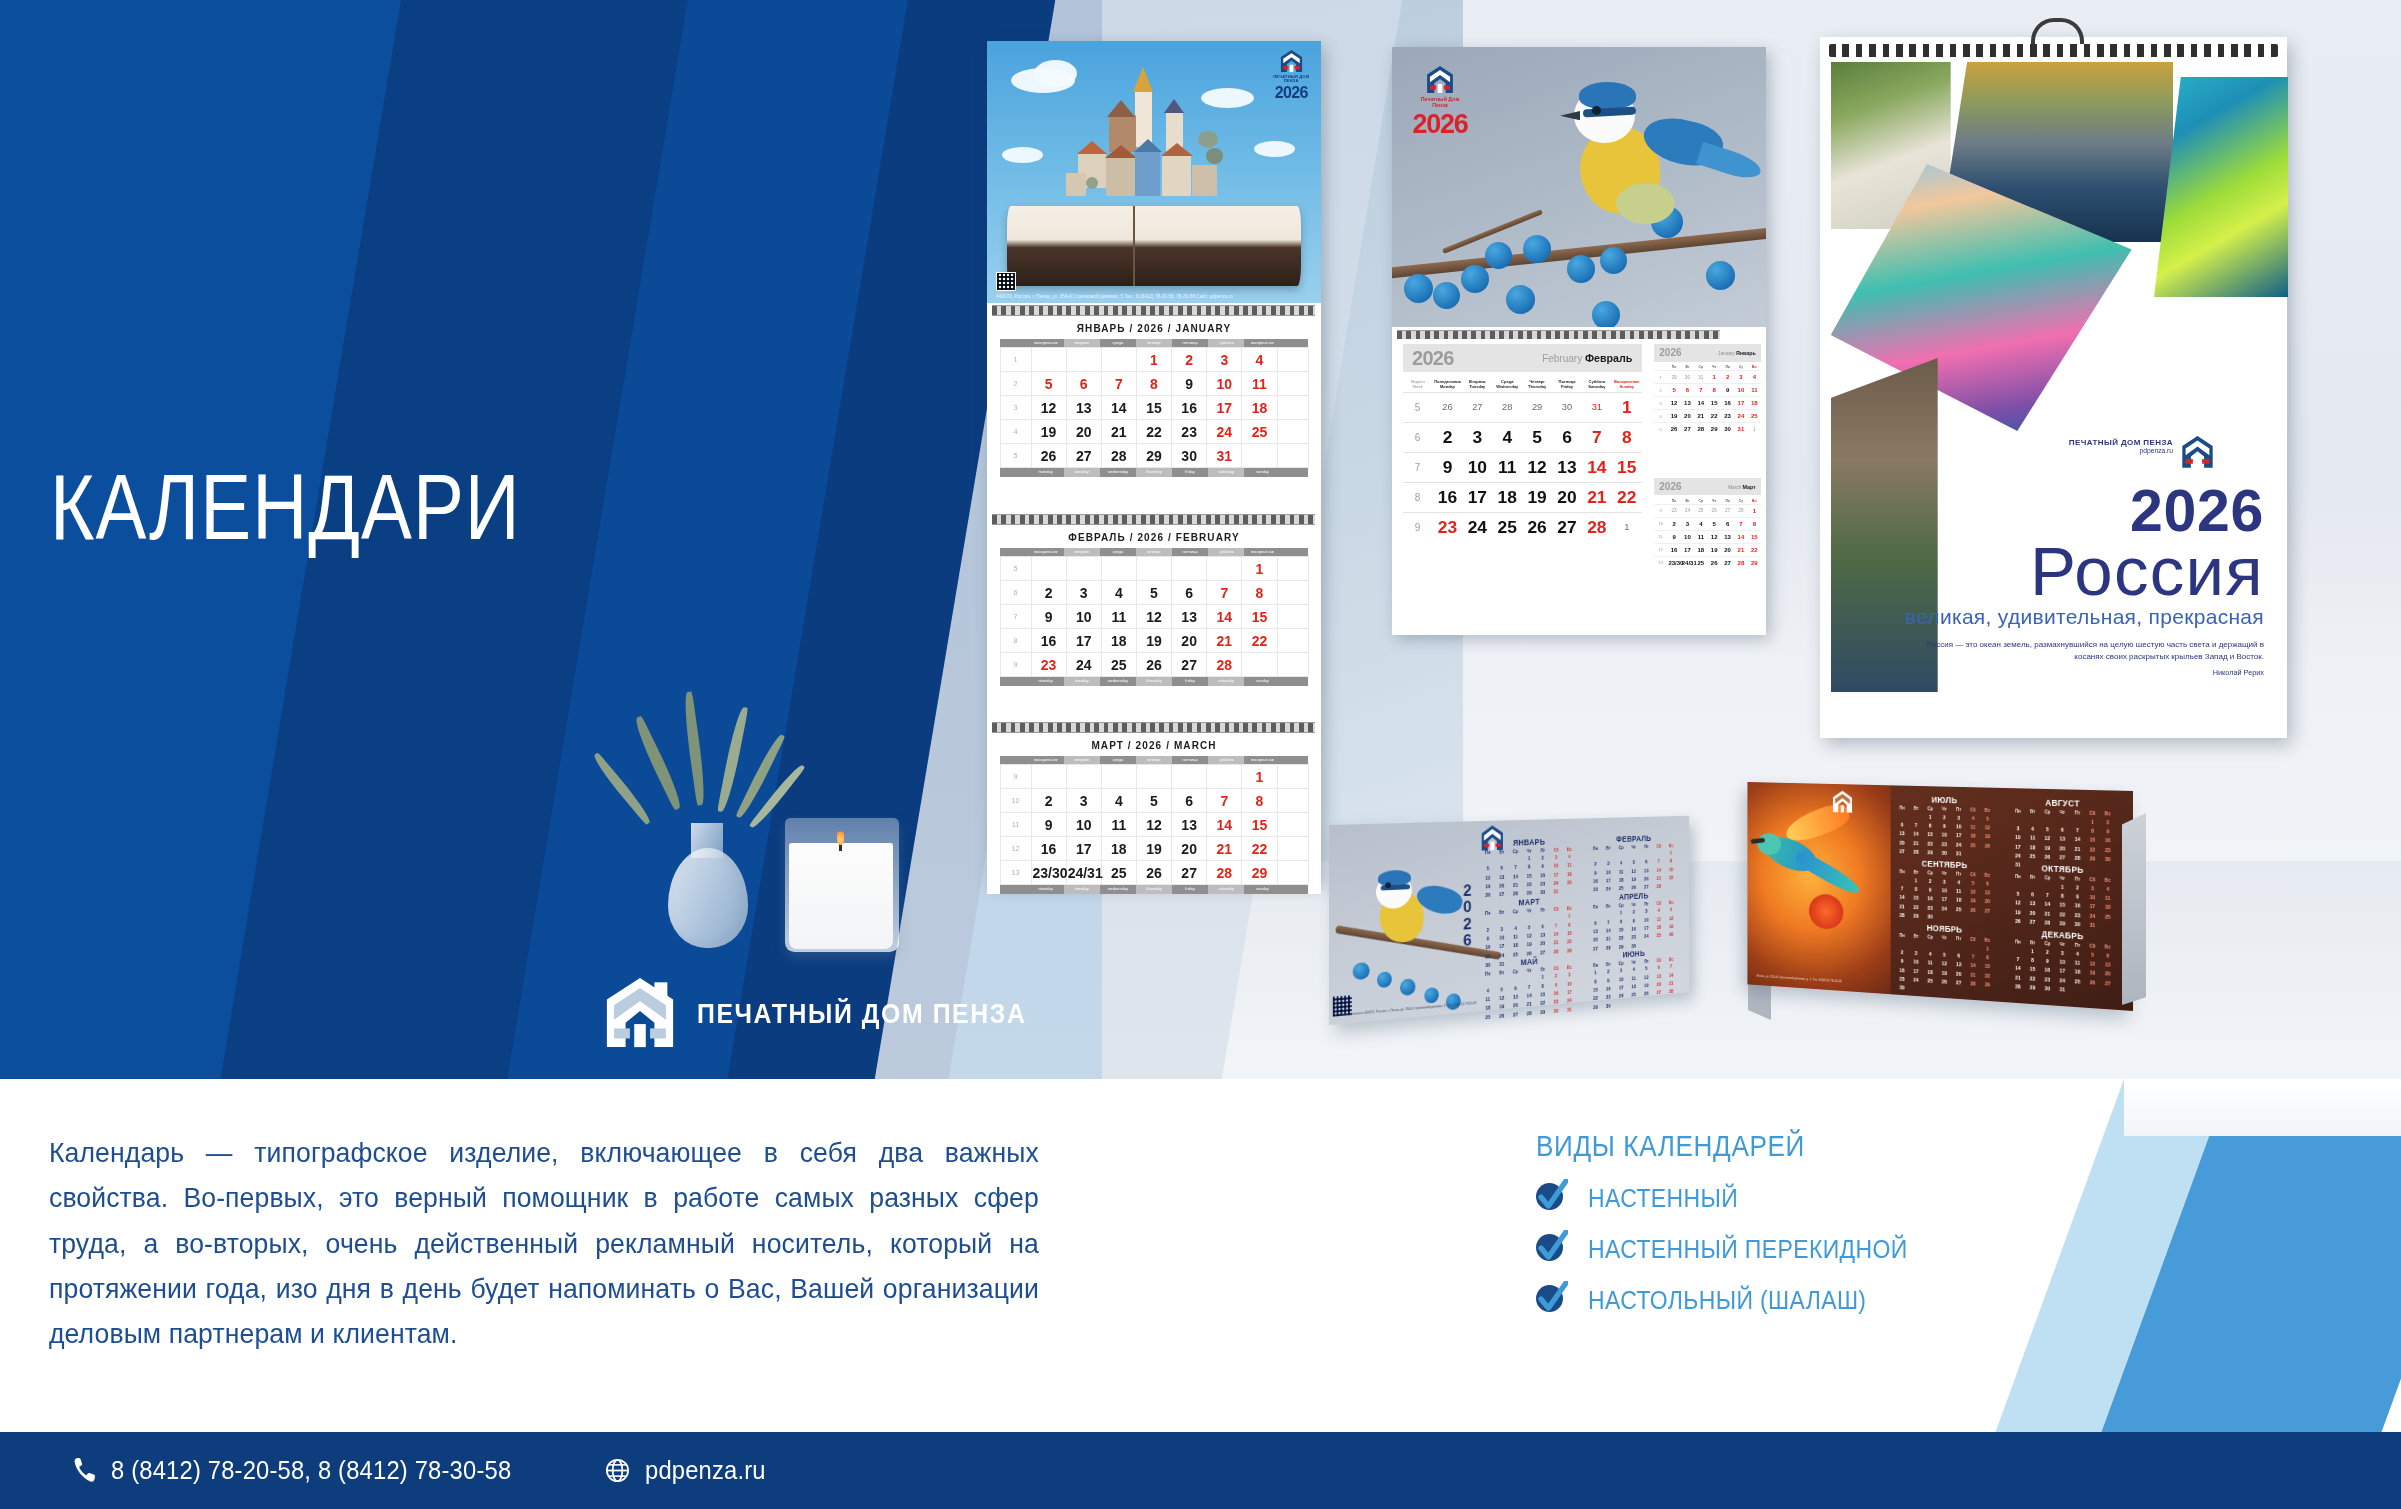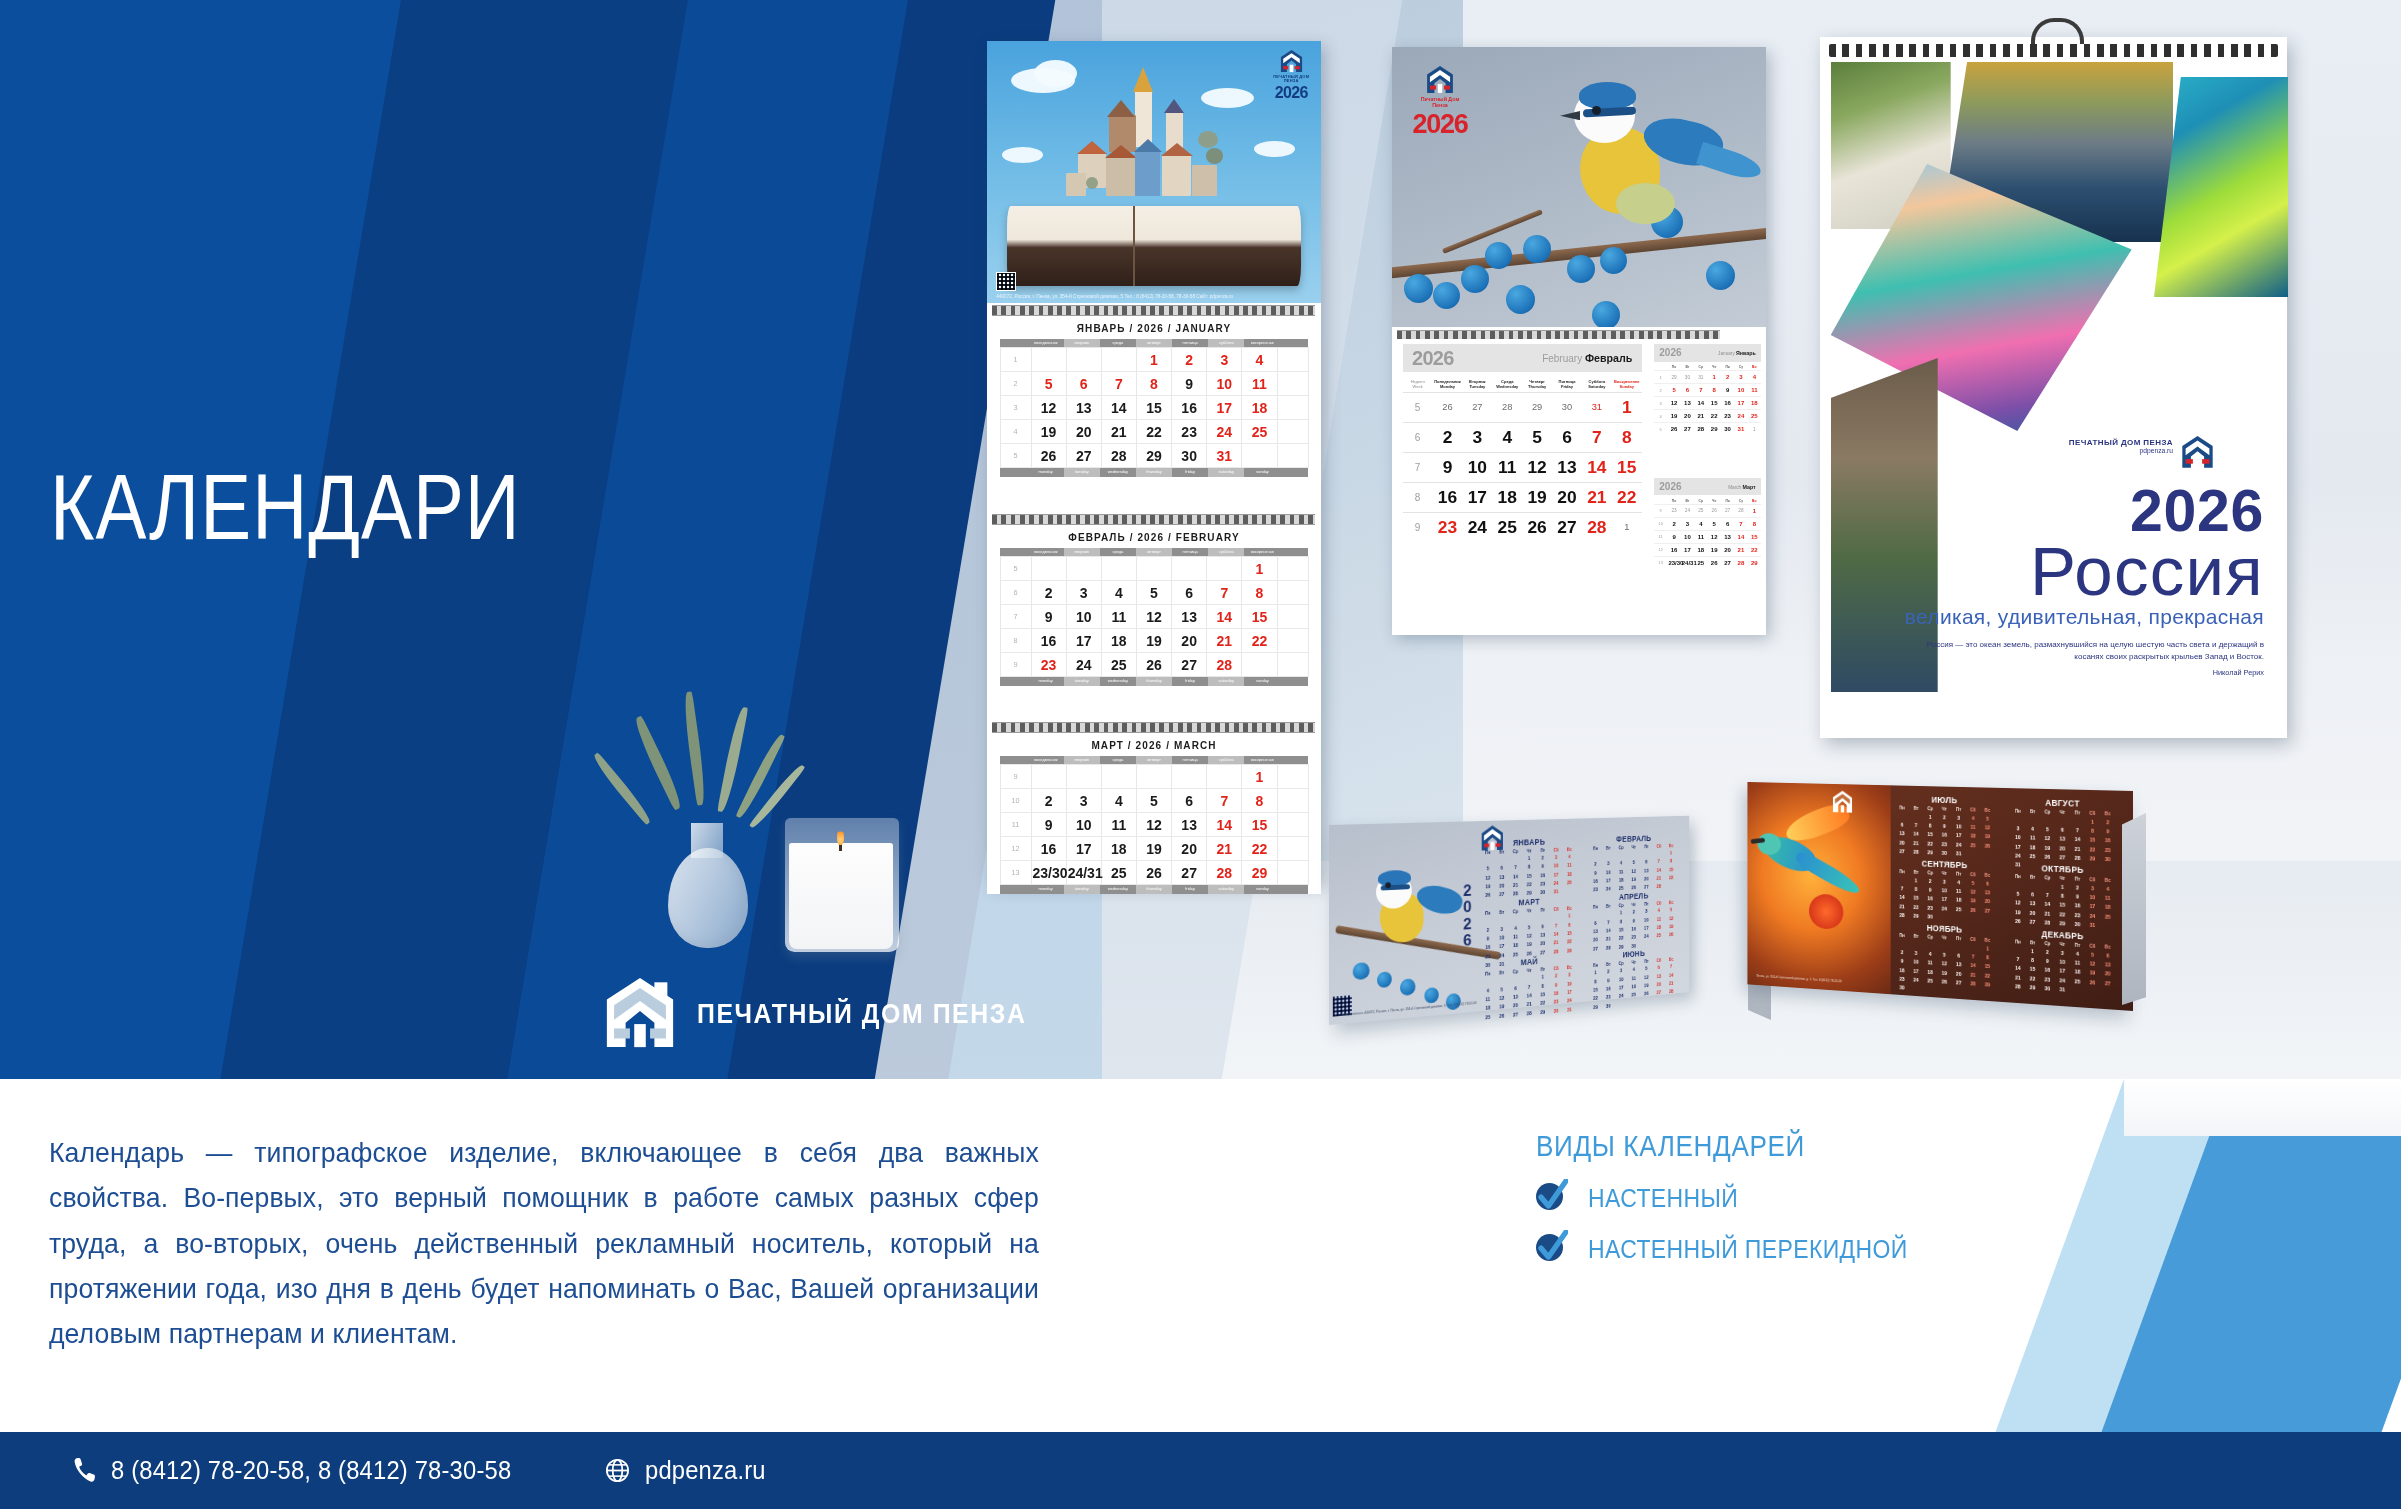--- a/index.html
+++ b/index.html
@@ -1765,20 +1765,29 @@
         </div>
         <div class="kind-row">
           <span class="check">
             <span class="disc"></span>
             <svg width="31" height="35" viewBox="0 0 46 52" aria-hidden="true">
               <path d="M6 27 L17 40 L43 3" fill="none" stroke="#3f9ad9" stroke-width="8" stroke-linecap="round" stroke-linejoin="round"></path>
             </svg>
           </span>
           <span class="kind-label">НАСТЕННЫЙ ПЕРЕКИДНОЙ</span>
         </div>
+        <div class="kind-row">
+          <span class="check">
+            <span class="disc"></span>
+            <svg width="31" height="35" viewBox="0 0 46 52" aria-hidden="true">
+              <path d="M6 27 L17 40 L43 3" fill="none" stroke="#3f9ad9" stroke-width="8" stroke-linecap="round" stroke-linejoin="round"></path>
+            </svg>
+          </span>
+          <span class="kind-label">НАСТОЛЬНЫЙ (ШАЛАШ)</span>
+        </div>
       </div>
   </div>
 
   <div class="footer">
     <div class="fitem" style="margin-left:73px;">
       <span class="glyph">
         <svg width="23" height="27" viewBox="0 0 24 28" aria-hidden="true">
           <path fill="#ffffff" d="M5 1c-2 0-3.6 1.8-3.3 3.8C3 13 9.8 21.6 18.2 25.4c1.9.9 4-.5 4.3-2.5l.4-2.6c.1-.9-.4-1.8-1.3-2.1l-4.2-1.6c-.8-.3-1.7 0-2.2.7l-1.2 1.8C10.6 17.2 7.7 13.8 6.4 10l2-.9c.8-.4 1.3-1.3 1-2.2L8 2.5C7.7 1.6 6.9 1 6 1H5z"></path>
         </svg>
       </span>

